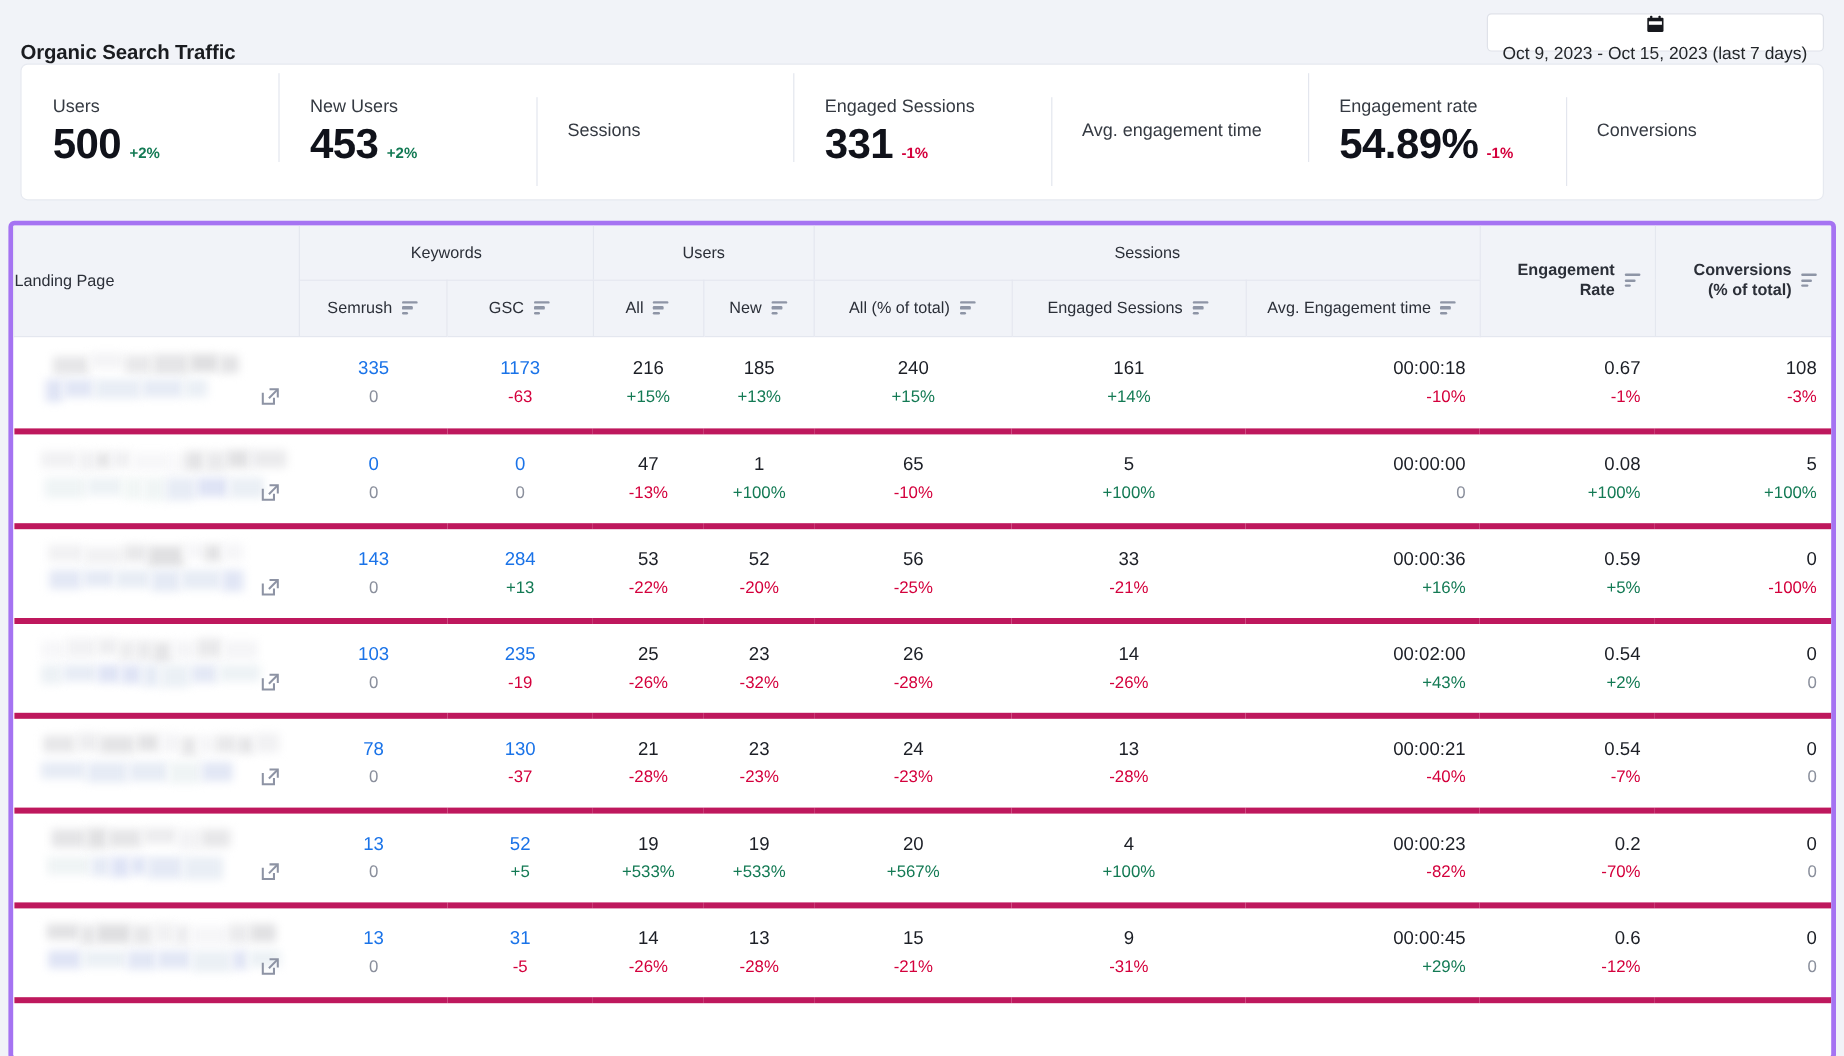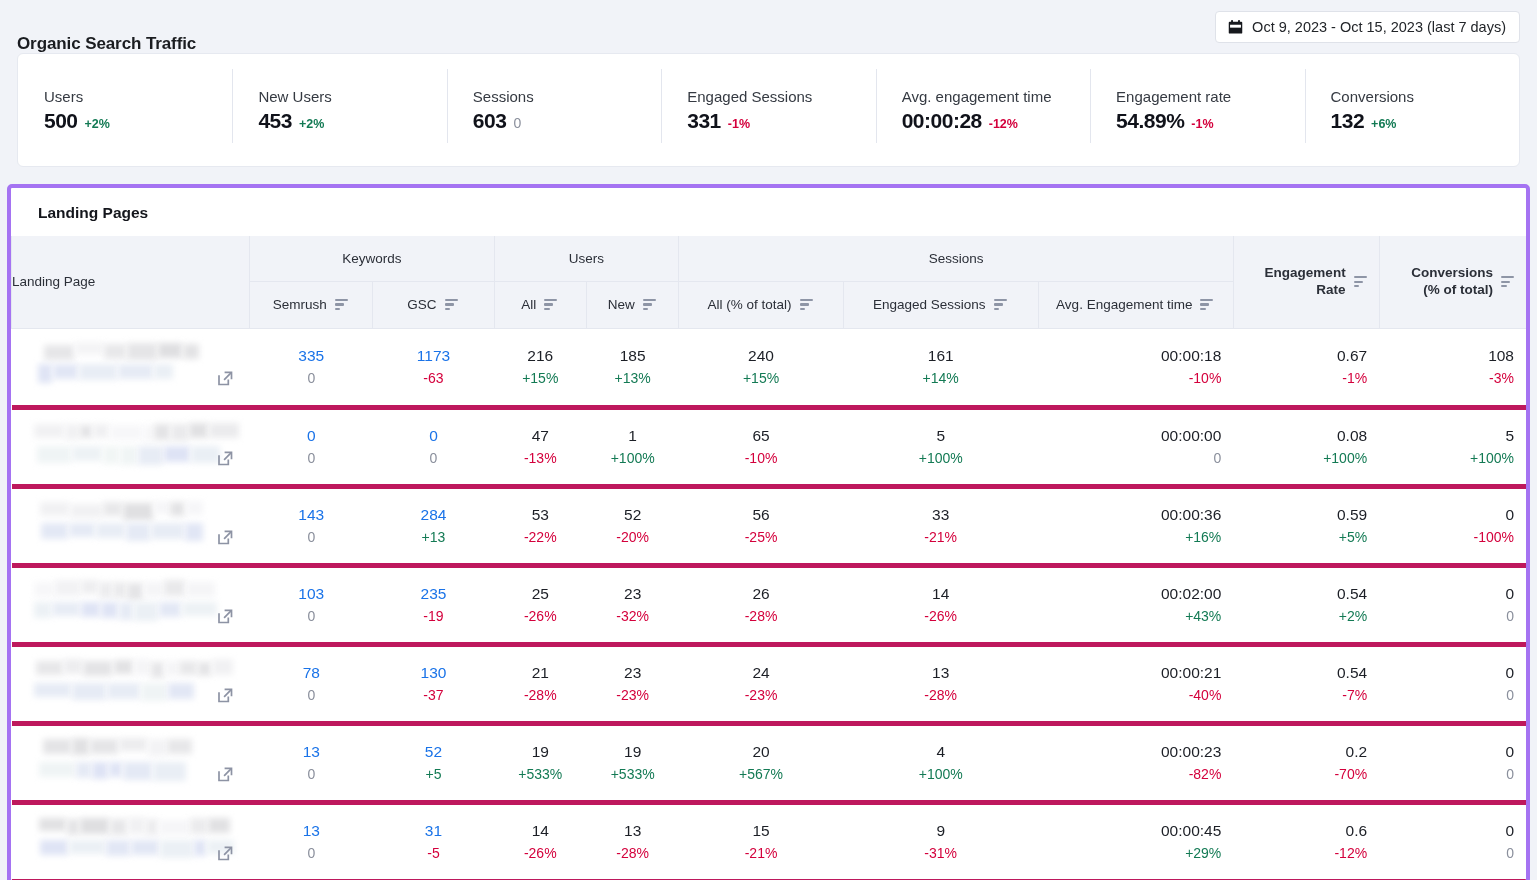--- a/index.html
+++ b/index.html
@@ -19,21 +19,21 @@
   }
   .page-title {
     font-size: 17px; font-weight: bold; color: #1a1c20;
     letter-spacing: -0.1px;
     margin-top: 35px;
   }
   .daterange {
     display: flex; align-items: center; gap: 9px;
     background: #ffffff; border: 1px solid #dfe2e9; border-radius: 4px;
     height: 32px; padding: 0 13px 0 12px;
-    font-size: 14.5px; color: #222529; white-space: nowrap;
+    font-size: 14.5px; color: #222529; white-space: nowrap; flex-direction: column;
   }
   .cal-ico { width: 15px; height: 16px; display:block; }
 
   
   .kpi-card {
     margin: 0 17px;
     background: #fff; border: 1px solid #e6e9f0; border-radius: 6px;
     height: 114px; display: flex; align-items: center;
   }
   .kpi {
@@ -41,21 +41,21 @@
     min-width: 0;
   }
   .kpi + .kpi::before {
     content: ""; position: absolute; left: 0; top: -19px;
     width: 1px; height: 74px; background: #e3e6ee;
   }
   .kpi-label {
     font-size: 15px; color: #353a42; margin-bottom: 4px; white-space: nowrap;
   }
   .kpi-valrow { display: flex; align-items: baseline; gap: 7px; }
-  .kpi-value { font-size: 21px; font-weight: bold; color: #10121a; letter-spacing: -0.5px; }
+  .kpi-value { font-size: 35px; font-weight: bold; color: #10121a; letter-spacing: -0.5px; }
   .kpi-delta { font-size: 12.5px; font-weight: bold; }
   .up   { color: #137a54; }
   .down { color: #d4003c; }
   .flat { color: #8a8f9c; font-weight: normal; font-size: 14px;}
 
   
   .lp-wrap {
     position: absolute; left: 7px; top: 184px;
     width: 1523px; height: 700px;
     border: 4px solid #a573f2; border-radius: 5px;
@@ -141,57 +141,44 @@
     </div>
     <div class="kpi">
       <div class="kpi-label">New Users</div>
       <div class="kpi-valrow">
         <span class="kpi-value">453</span>
         <span class="kpi-delta up">+2%</span>
       </div>
     </div>
     <div class="kpi">
       <div class="kpi-label">Sessions</div>
-      <div class="kpi-valrow">
-        <span class="kpi-value">603</span>
-        <span class="kpi-delta flat">0</span>
-      </div>
     </div>
     <div class="kpi">
       <div class="kpi-label">Engaged Sessions</div>
       <div class="kpi-valrow">
         <span class="kpi-value">331</span>
         <span class="kpi-delta down">-1%</span>
       </div>
     </div>
     <div class="kpi">
       <div class="kpi-label">Avg. engagement time</div>
-      <div class="kpi-valrow">
-        <span class="kpi-value">00:00:28</span>
-        <span class="kpi-delta down">-12%</span>
-      </div>
     </div>
     <div class="kpi">
       <div class="kpi-label">Engagement rate</div>
       <div class="kpi-valrow">
         <span class="kpi-value">54.89%</span>
         <span class="kpi-delta down">-1%</span>
       </div>
     </div>
     <div class="kpi">
       <div class="kpi-label">Conversions</div>
-      <div class="kpi-valrow">
-        <span class="kpi-value">132</span>
-        <span class="kpi-delta up">+6%</span>
-      </div>
     </div>
   </div>
 
   <div class="lp-wrap">
-    <div class="lp-title">Landing Pages</div>
 
     <table class="lp">
       <colgroup>
         <col style="width:232px">
           <col style="width:120px">
           <col style="width:118px">
         <col style="width:90px">
           <col style="width:90px">
           <col style="width:160px">
         <col style="width:190px">

